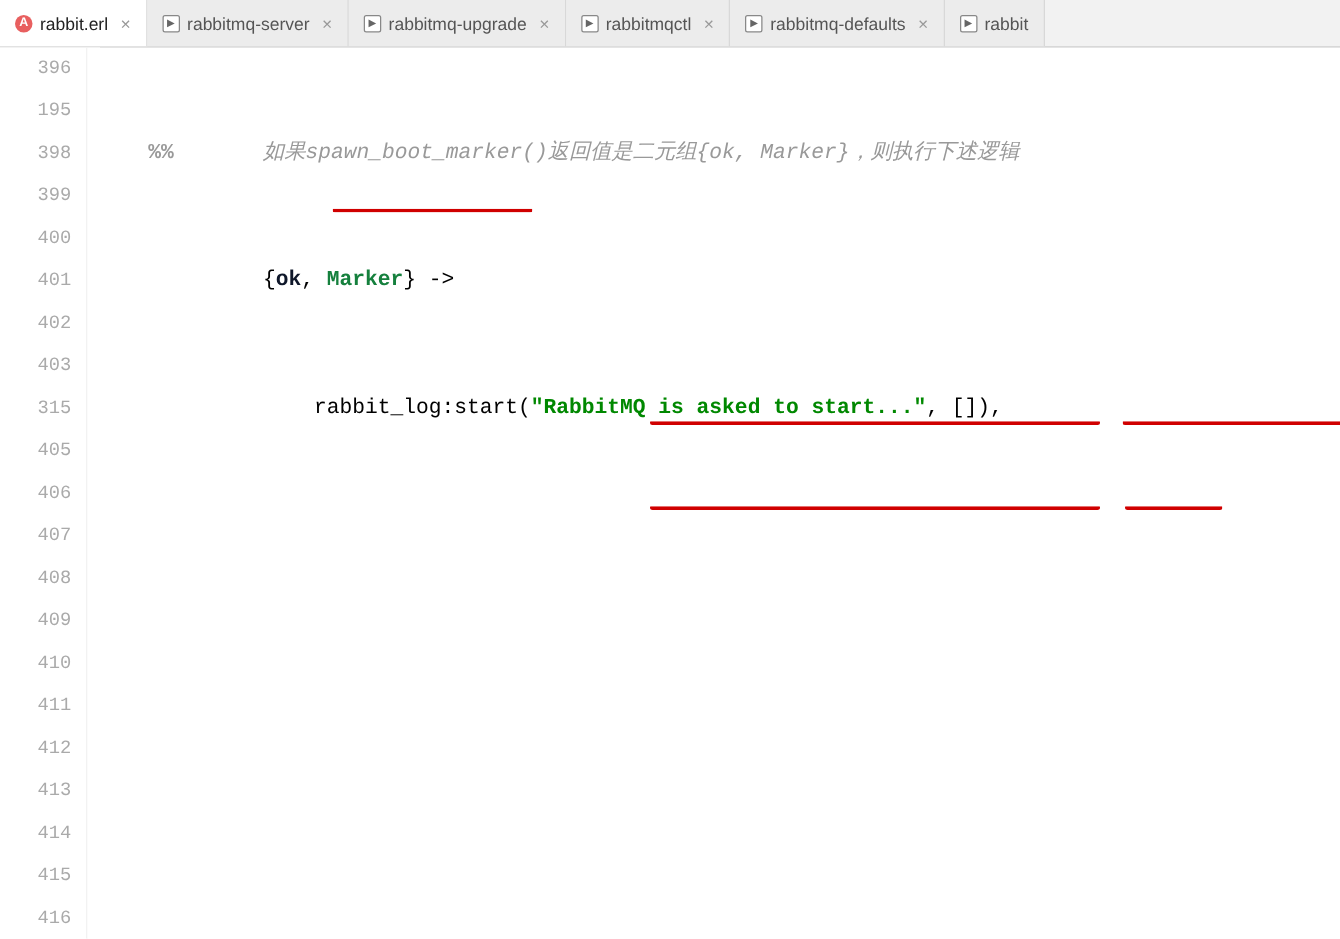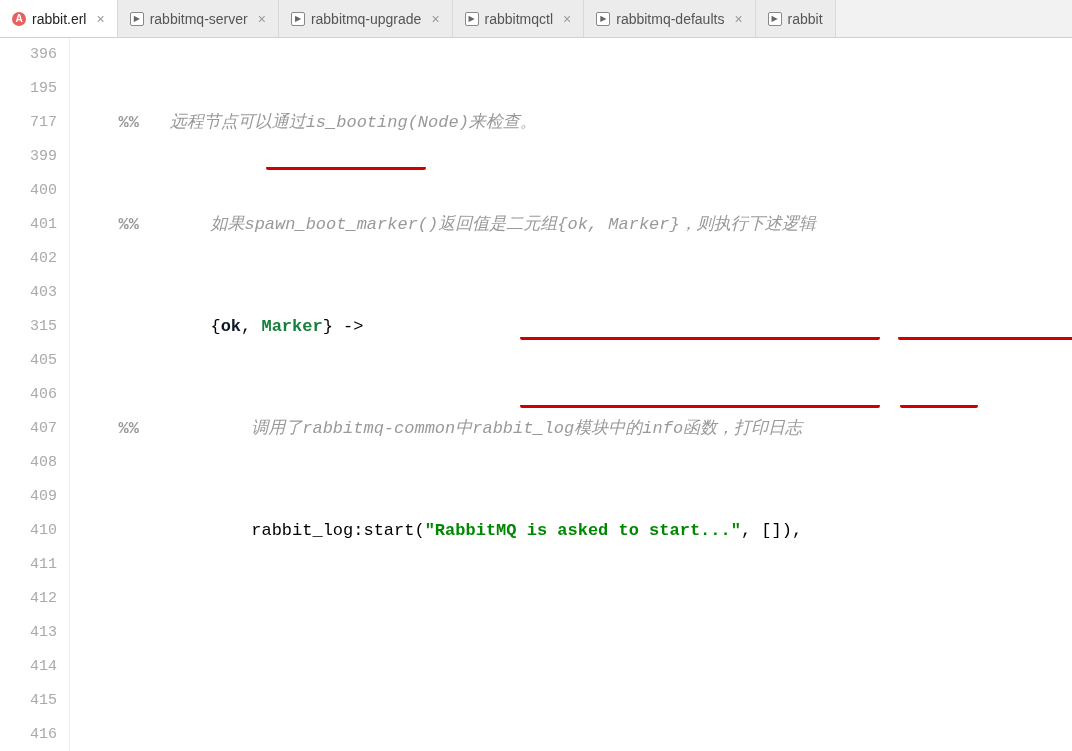--- a/index.html
+++ b/index.html
@@ -144,21 +144,21 @@
   <div class="tab">
     <span class="icon arrow"></span>
     <span>rabbit</span>
   </div>
 </div>
 
 <div class="editor">
   <div class="gutter">
     <div class="gl">396</div>
     <div class="gl">195</div>
-    <div class="gl">717</div>
+    <div class="gl">398</div>
     <div class="gl">399</div>
     <div class="gl">400</div>
     <div class="gl">401</div>
     <div class="gl">402</div>
     <div class="gl">403</div>
     <div class="gl">315</div>
     <div class="gl">405</div>
     <div class="gl">406</div>
     <div class="gl">407</div>
     <div class="gl">408</div>
@@ -166,24 +166,22 @@
     <div class="gl">410</div>
     <div class="gl">411</div>
     <div class="gl">412</div>
     <div class="gl">413</div>
     <div class="gl">414</div>
     <div class="gl">415</div>
     <div class="gl">416</div>
   </div>
   <div class="change-strip"></div>
   <div class="code">
-    <div class="line">   <span class="pct">%%</span>   <span class="comment">远程节点可以通过is_booting(Node)来检查。</span></div>
     <div class="line">   <span class="pct">%%</span>       <span class="comment">如果spawn_boot_marker()返回值是二元组{ok, Marker}，则执行下述逻辑</span></div>
     <div class="line">            {<span class="atom">ok</span>, <span class="var">Marker</span>} -&gt;</div>
-    <div class="line">   <span class="pct">%%</span>           <span class="comment">调用了rabbitmq-common中rabbit_log模块中的info函数，打印日志</span></div>
     <div class="line">                <span>rabbit_log:start(</span><span class="str">"RabbitMQ is asked to start..."</span><span>, []),</span></div>
     
     
     
     
     
     
     
     
     

